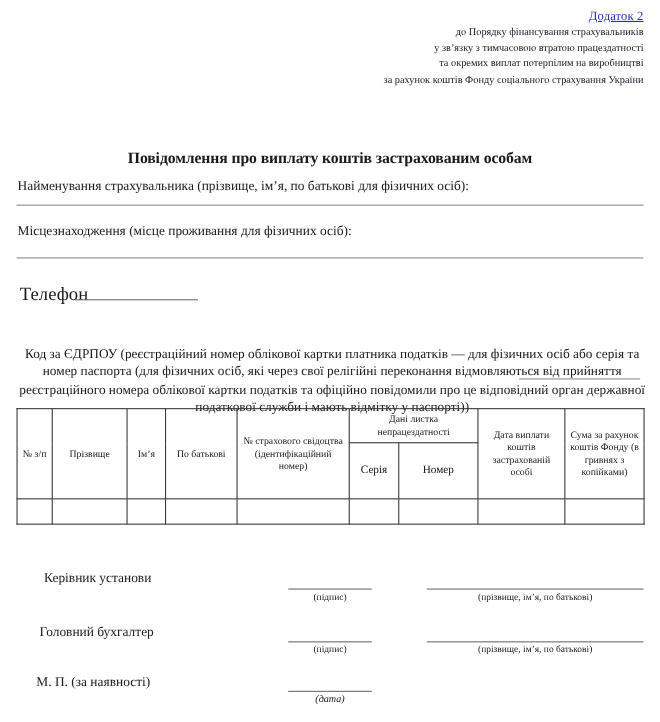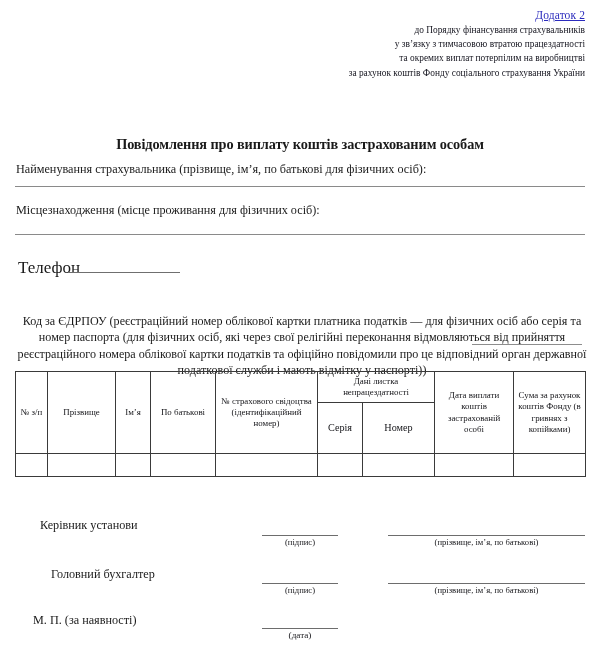--- a/index.html
+++ b/index.html
@@ -144,21 +144,21 @@
     height: 0;
     border-top: 1.3px solid #6d6d6d;
   }
   .sig-cap {
     position: absolute;
     font-size: 8.6px;
     text-align: center;
     color: #16161a;
     white-space: nowrap;
   }
-  .sig-cap.ital { font-size: 9.2px; }
+  .sig-cap.ital { font-style: italic; font-size: 9.2px; }
 </style>
 </head>
 <body>
 
 <div class="page">
 
   <div class="ref-block">
     <div class="ref-title" style="color: rgb(43, 43, 189);">Додаток 2</div>
     <div class="ref-line">до Порядку фінансування страхувальників</div>
     <div class="ref-line">у зв’язку з тимчасовою втратою працездатності</div>
@@ -220,21 +220,21 @@
       </tr>
     </tbody>
   </table>
 
   <div class="sig-role" style="left:40px; top:518px;">Керівник установи</div>
   <div class="sig-rule" style="left:262px; top:535px; width:76px;"></div>
   <div class="sig-cap" style="left:262px; top:537px; width:76px;">(підпис)</div>
   <div class="sig-rule" style="left:388px; top:535px; width:197px;"></div>
   <div class="sig-cap" style="left:388px; top:537px; width:197px;">(прізвище, ім’я, по батькові)</div>
 
-  <div class="sig-role" style="left:51px; top:567px;">Головний бухгалтер</div>
+  <div class="sig-role" style="left:36px; top:567px;">Головний бухгалтер</div>
   <div class="sig-rule" style="left:262px; top:583px; width:76px;"></div>
   <div class="sig-cap" style="left:262px; top:585px; width:76px;">(підпис)</div>
   <div class="sig-rule" style="left:388px; top:583px; width:197px;"></div>
   <div class="sig-cap" style="left:388px; top:585px; width:197px;">(прізвище, ім’я, по батькові)</div>
 
   <div class="sig-role" style="left:33px; top:613px;">М. П. (за наявності)</div>
   <div class="sig-rule" style="left:262px; top:628px; width:76px;"></div>
   <div class="sig-cap ital" style="left:262px; top:630px; width:76px;">(дата)</div>
 
 </div>

